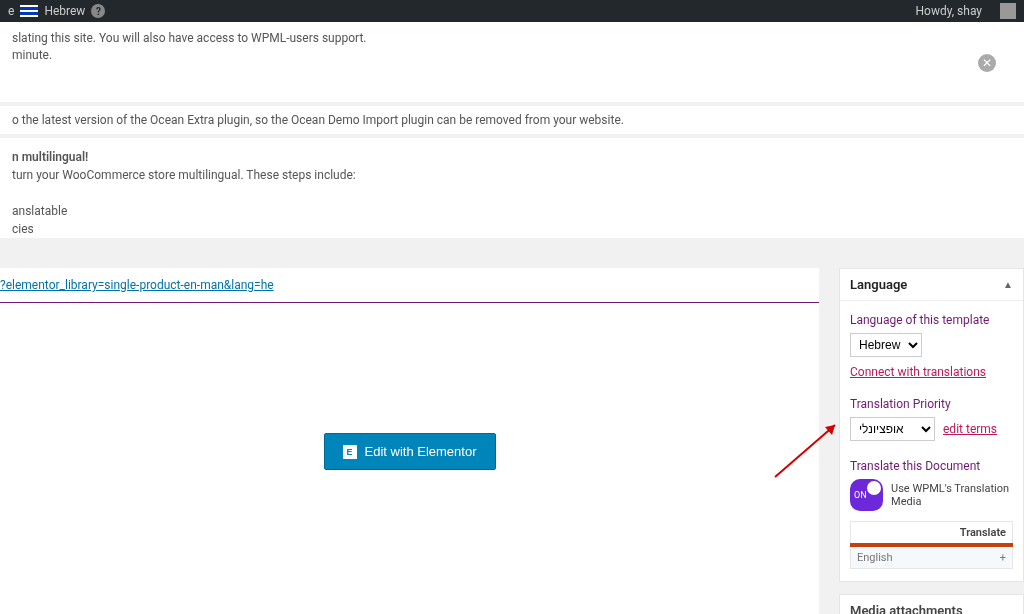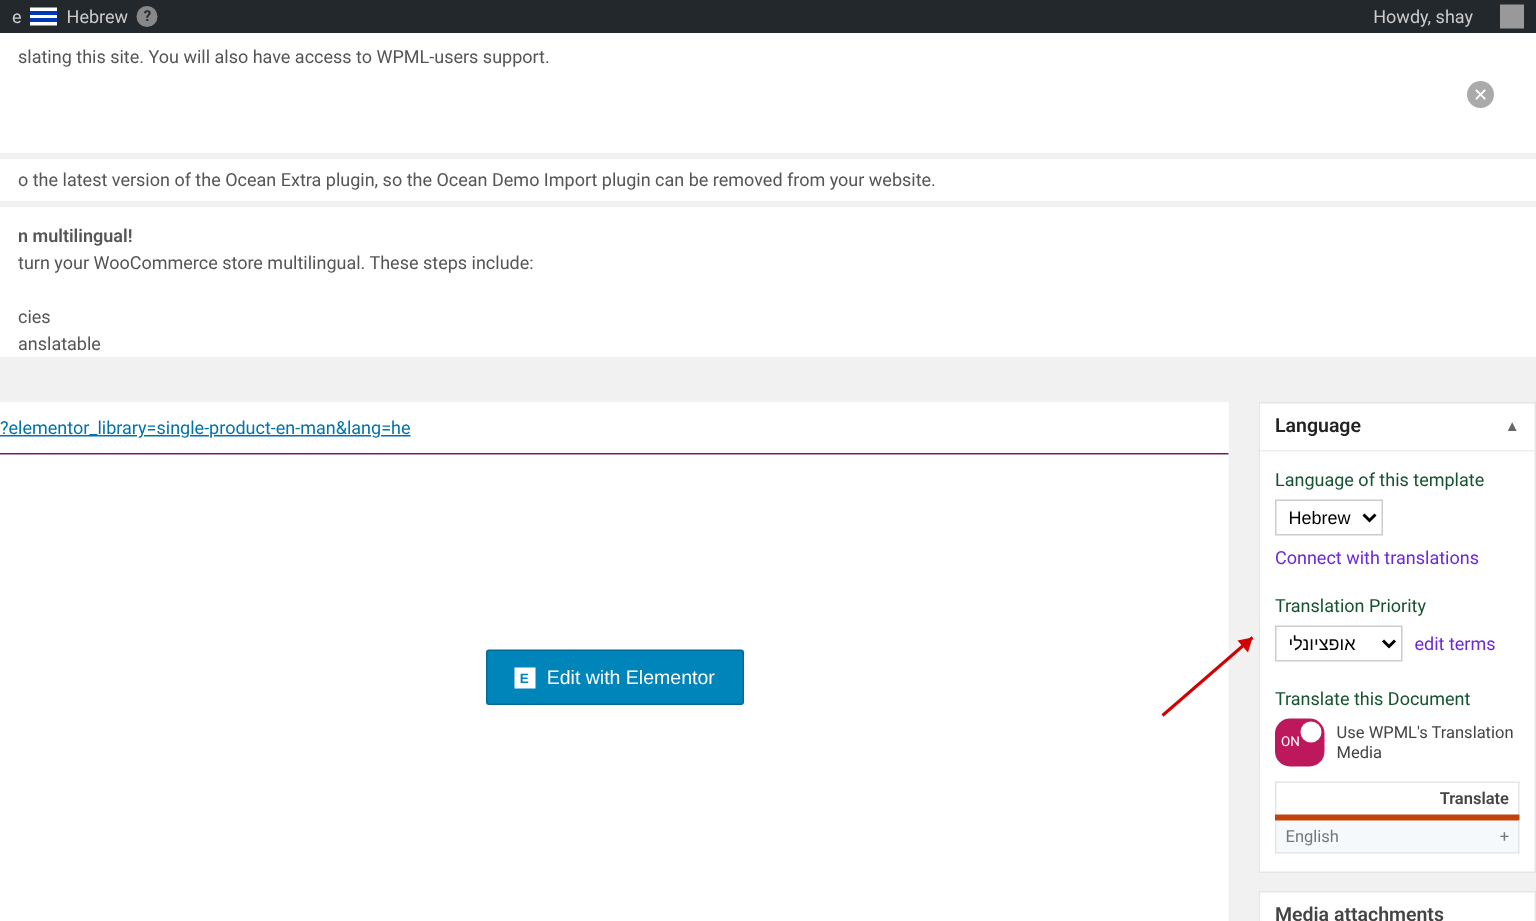--- a/index.html
+++ b/index.html
@@ -21,25 +21,25 @@
     .editor-col { flex: 1; background: #fff; min-height: 320px; position: relative; }
     .url-bar { background: #fff; padding: 10px 0 10px 0; font-size: 12px; border-bottom: 1px solid #701a75; }
     .url-bar a { color: #0073aa; text-decoration: underline; }
     .edit-btn-wrap { text-align: center; margin-top: 130px; }
     .edit-btn { background: #0085ba; color: #fff; border: none; padding: 10px 18px; font-size: 13px; cursor: pointer; display: inline-flex; align-items: center; gap: 8px; border-radius: 2px; border: 1px solid #006a95; }
     .edit-btn .e-icon { width: 14px; height: 14px; background: #fff; color: #0085ba; font-size: 9px; font-weight: bold; display: inline-flex; align-items: center; justify-content: center; }
     .sidebar-col { width: 185px; }
     .panel { background: #fff; border: 1px solid #e5e5e5; margin-bottom: 12px; }
     .panel-header { display: flex; justify-content: space-between; align-items: center; padding: 8px 10px; border-bottom: 1px solid #eee; font-weight: 600; color: #222; font-size: 13px; }
     .panel-body { padding: 12px 10px; font-size: 12px; }
-    .panel-body label { display: block; margin-bottom: 6px; color: #14532d; }
+    .panel-body label { display: block; margin-bottom: 6px; color: #701a75; }
     .panel-body select { padding: 3px 4px; font-size: 12px; border: 1px solid #ccc; background: #fff; }
-    .link { color: #6d28d9; font-size: 12px; cursor: pointer; }
+    .link { color: #be185d; text-decoration: underline; font-size: 12px; cursor: pointer; }
     .section-gap { margin-top: 18px; }
-    .toggle { display: inline-flex; align-items: center; background: #be185d; color: #fff; border-radius: 10px; height: 32px; width: 40px; font-size: 9px; position: relative; padding-left: 4px; }
+    .toggle { display: inline-flex; align-items: center; background: #6d28d9; color: #fff; border-radius: 10px; height: 32px; width: 40px; font-size: 9px; position: relative; padding-left: 4px; }
     .toggle .knob { width: 14px; height: 14px; background: #fff; border-radius: 50%; position: absolute; right: 2px; top: 2px; }
     .translate-table { width: 100%; border: 1px solid #e5e5e5; margin-top: 10px; border-collapse: collapse; font-size: 11px; }
     .translate-table th { text-align: right; font-weight: 600; padding: 4px 6px; border-bottom: 4px solid #c2410c; }
     .translate-table td { padding: 4px 6px; background: #f5f9fc; color: #777; }
     .triangle-up { font-size: 10px; color: #666; }
     .priority-row { display: flex; align-items: center; gap: 8px; }
     .arrow-annotation { position: absolute; pointer-events: none; }
     .media-head { font-weight: 600; font-size: 13px; padding: 8px 10px; }
     .langcut { color: #ccc; }
   </style>
@@ -57,32 +57,33 @@
     <span>Howdy, shay</span>
     <span class="avatar-sq"></span>
   </div>
 </div>
 
 <div class="content-wrap">
   <div class="dismiss-x">✕</div>
 
   <div class="notice notice1">
     <div>slating this site. You will also have access to WPML-users support.</div>
+    <div>minute.</div>
   </div>
 
   <div class="notice notice2">
     <span>o the latest version of the Ocean Extra plugin, so the Ocean Demo Import plugin can be removed from your website.</span>
   </div>
 
   <div class="notice notice3">
     <strong>n multilingual!</strong>
     <div>turn your WooCommerce store multilingual. These steps include:</div>
     <br>
+    <div>anslatable</div>
     <div>cies</div>
-    <div>anslatable</div>
   </div>
 
   <div class="main-area">
     <div class="editor-col">
       <div class="url-bar">
         <a href="#">?elementor_library=single-product-en-man&amp;lang=he</a>
       </div>
       <div class="edit-btn-wrap">
         <button class="edit-btn">
           <span class="e-icon">E</span>

